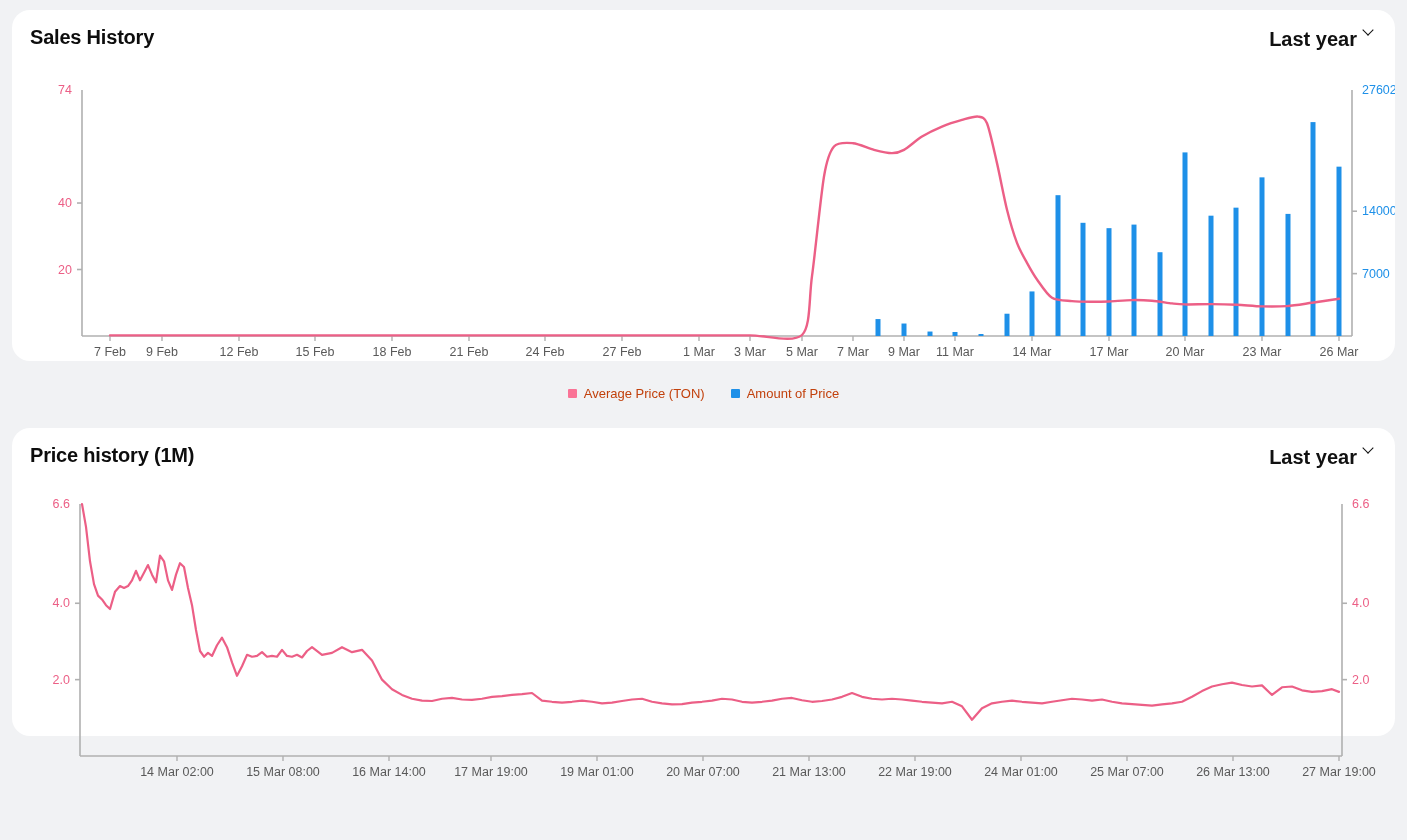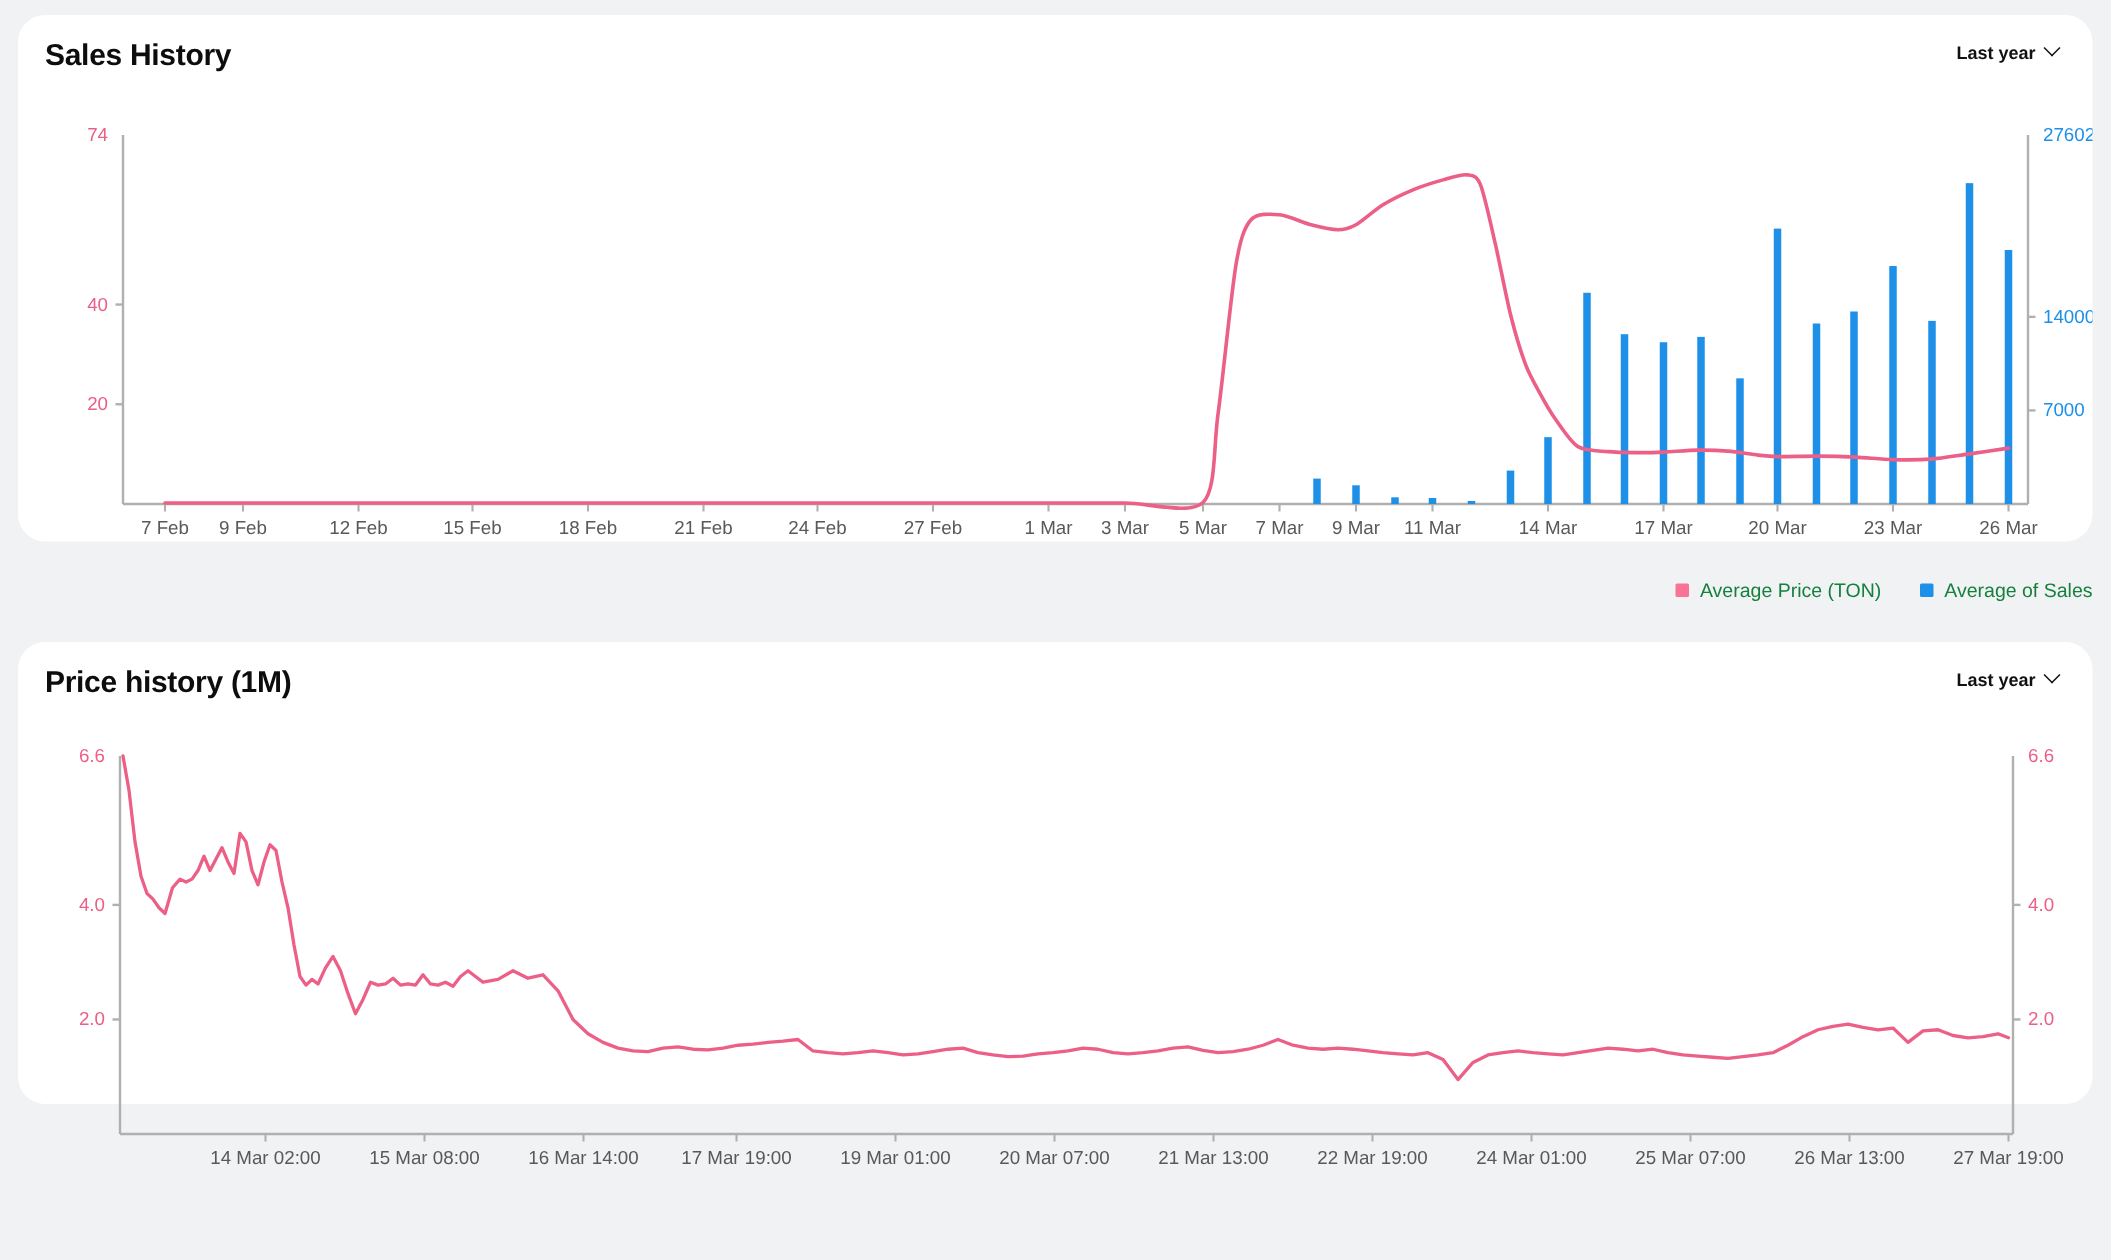--- a/index.html
+++ b/index.html
@@ -37,26 +37,26 @@
     top: 16px;
     font-size: 20px;
     font-weight: bold;
     color: #0d0d0d;
     letter-spacing: -0.2px;
   }
   .range-select {
     position: absolute;
     right: 20px;
     top: 18px;
-    font-size: 12px;
+    font-size: 20px;
     font-weight: bold;
     color: #111111;
     cursor: pointer;
     display: flex;
-    align-items: center;
+    align-items: flex-start;
     gap: 7px;
     user-select: none;
   }
   .chev {
     display: inline-block;
     width: 11px;
     height: 11px;
     position: relative;
     top: -2px;
   }
@@ -76,24 +76,24 @@
     top: 58px;
     right: 0;
     bottom: 0;
   }
   svg.plot { display: block; }
 
   .legend {
     position: absolute;
     left: 0; right: 0;
     display: flex;
-    justify-content: flex-end;
+    justify-content: center;
     gap: 26px;
     font-size: 13px;
-    color: #15803d;
+    color: #c2410c;
   }
   #legend-sales { top: 376px; }
   .legend-item {
     display: flex;
     align-items: center;
     gap: 7px;
     cursor: pointer;
   }
   .legend-swatch {
     width: 9px;
@@ -195,21 +195,21 @@
           <path d="M98.00,267.34 C105.37,267.34 131.72,267.34 150.00,267.34 C168.28,267.34 205.32,267.34 227.00,267.34 C248.68,267.34 281.32,267.34 303.00,267.34 C324.68,267.34 358.18,267.34 380.00,267.34 C401.82,267.34 435.32,267.34 457.00,267.34 C478.68,267.34 511.32,267.34 533.00,267.34 C554.67,267.34 588.18,267.34 610.00,267.34 C631.82,267.34 668.87,267.34 687.00,267.34 C705.13,267.34 723.41,267.38 738.00,267.34 C752.59,267.29 781.22,275.39 790.00,267.00 C798.78,258.62 796.88,230.63 800.00,208.16 C803.12,185.70 808.88,126.80 812.00,108.43 C815.12,90.07 817.89,83.22 822.00,78.51 C826.11,73.80 835.33,74.72 841.00,75.19 C846.67,75.66 856.48,80.42 862.00,81.84 C867.52,83.25 875.75,85.16 880.00,85.16 C884.25,85.16 887.75,84.19 892.00,81.84 C896.25,79.48 904.62,71.84 910.00,68.54 C915.38,65.24 924.33,60.92 930.00,58.57 C935.67,56.21 944.90,53.33 950.00,51.92 C955.10,50.51 962.46,48.12 966.00,48.59 C969.54,49.07 972.31,48.65 975.00,55.24 C977.69,61.84 982.17,82.89 985.00,95.14 C987.83,107.38 992.17,130.37 995.00,141.68 C997.83,152.98 1002.17,167.38 1005.00,174.92 C1007.83,182.45 1012.17,189.68 1015.00,194.86 C1017.83,200.05 1021.46,206.54 1025.00,211.49 C1028.54,216.43 1035.04,226.71 1040.00,229.77 C1044.96,232.83 1054.33,232.53 1060.00,233.09 C1065.67,233.66 1074.76,233.71 1080.00,233.76 C1085.24,233.81 1091.33,233.66 1097.00,233.43 C1102.67,233.19 1113.91,232.19 1120.00,232.10 C1126.09,232.00 1134.33,232.29 1140.00,232.76 C1145.67,233.23 1155.33,234.90 1160.00,235.42 C1164.67,235.94 1167.33,236.32 1173.00,236.42 C1178.67,236.51 1192.63,236.04 1200.00,236.09 C1207.37,236.13 1217.92,236.42 1225.00,236.75 C1232.08,237.08 1242.92,238.23 1250.00,238.41 C1257.08,238.60 1267.92,238.60 1275.00,238.08 C1282.08,237.56 1292.63,235.79 1300.00,234.76 C1307.37,233.72 1323.17,231.33 1327.00,230.77" stroke="#ec5f86" stroke-width="2.4" fill="none" stroke-linecap="round" stroke-linejoin="round"></path>
         </svg>
     </div>
     <div class="legend" id="legend-sales">
         <div class="legend-item">
           <span class="legend-swatch" style="background: rgb(250, 115, 150);"></span>
           <span>Average Price (TON)</span>
         </div>
         <div class="legend-item">
           <span class="legend-swatch" style="background: rgb(30, 144, 232);"></span>
-          <span>Average of Sales</span>
+          <span>Amount of Price</span>
         </div>
       </div>
   </div>
 
   <div class="card" id="card-price">
     <div class="card-head">
       <div class="card-title">Price history (1M)</div>
       <div class="range-select">
         <span>Last year</span>
         <span class="chev"></span>

